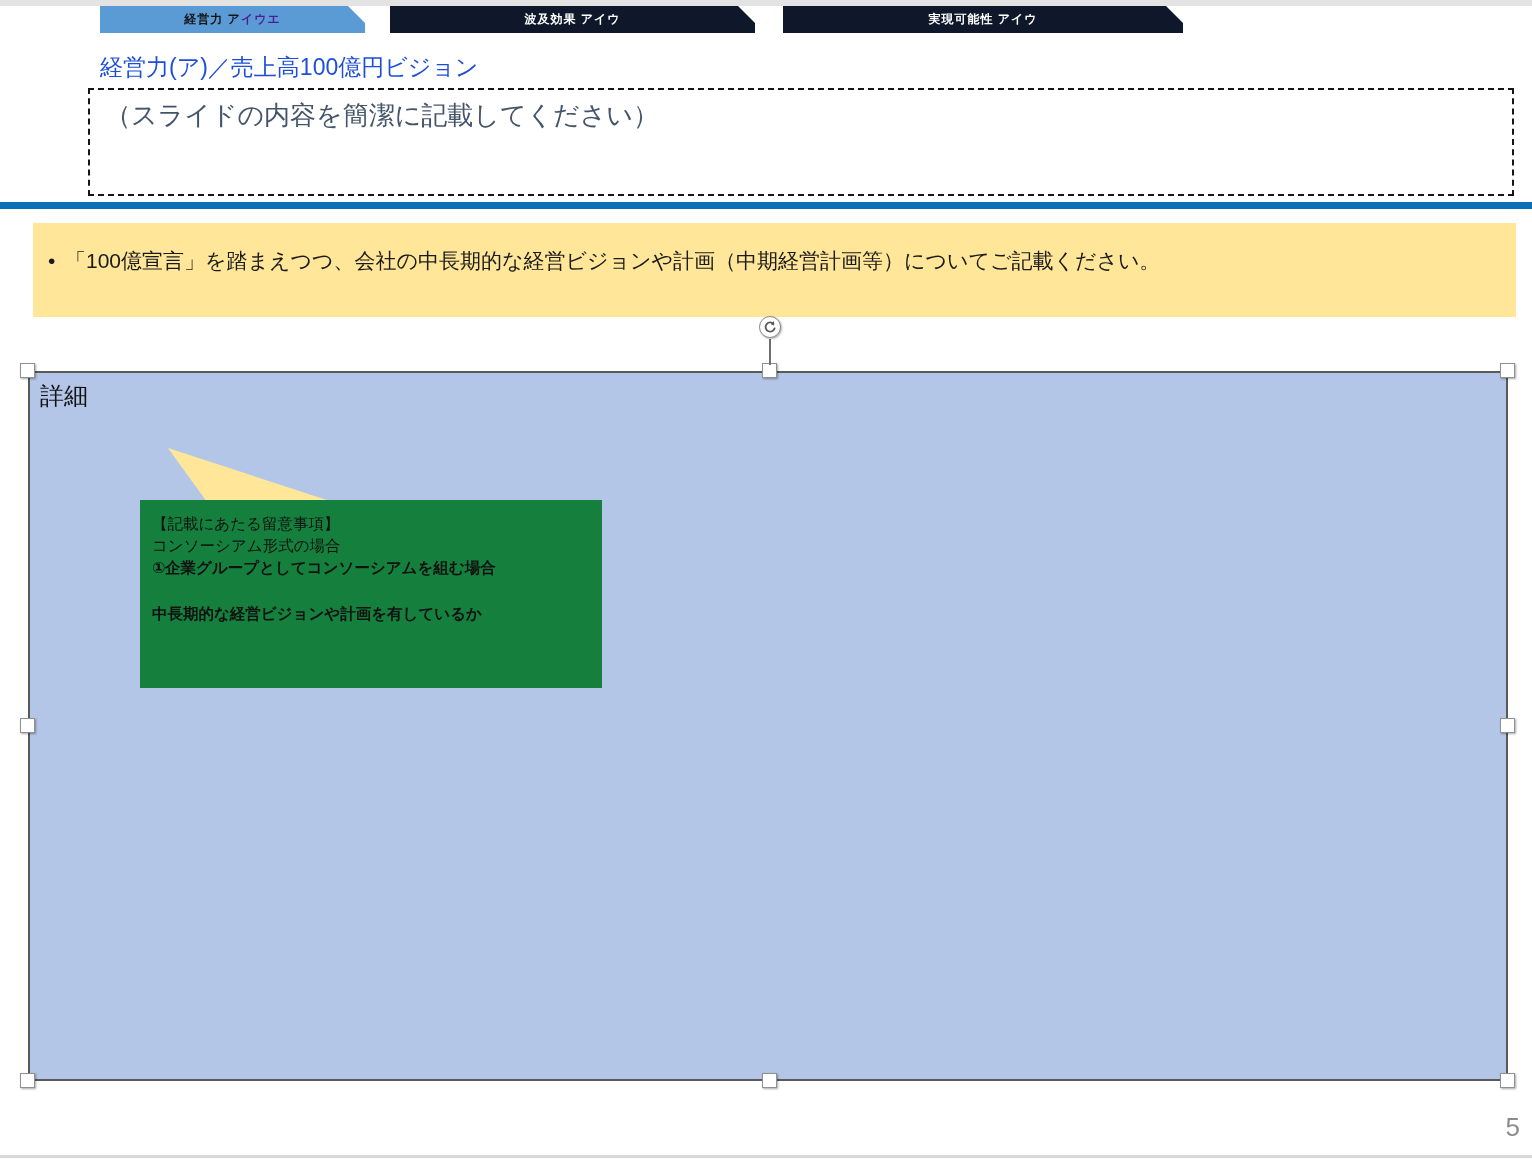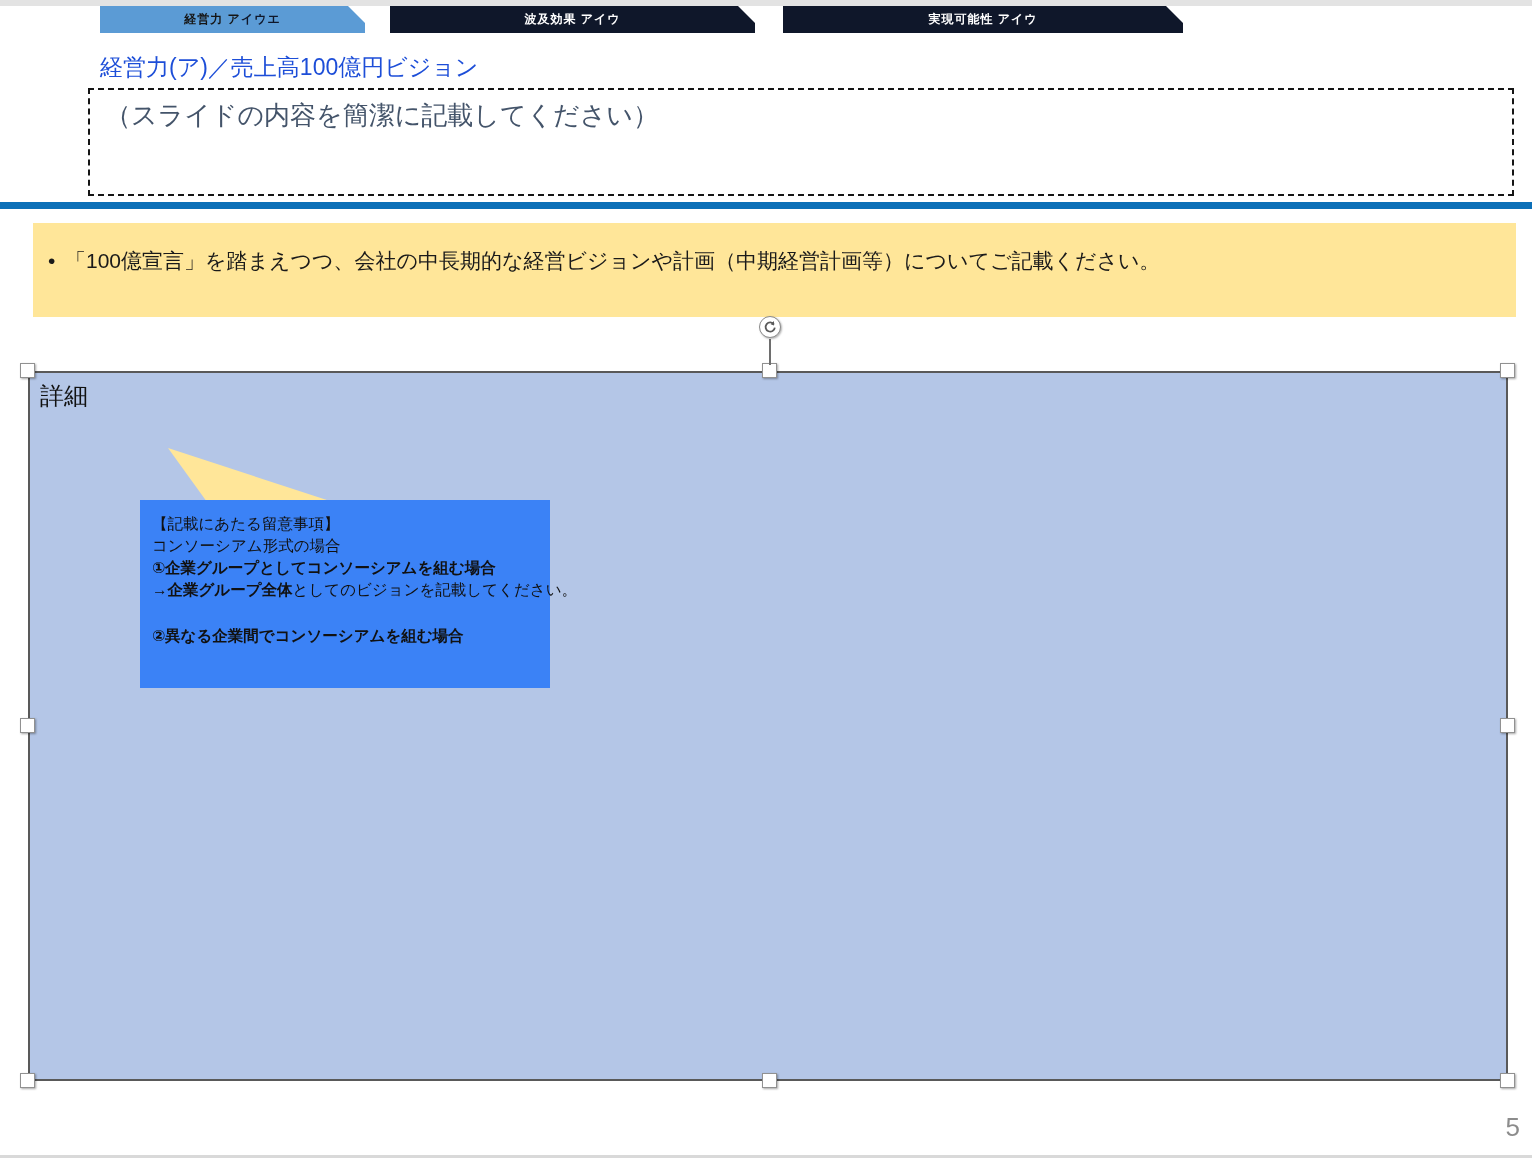--- a/index.html
+++ b/index.html
@@ -20,21 +20,21 @@
   .tab {
     top:6px; height:27px;
     display:flex; align-items:center; justify-content:center;
     font-size:12px; font-weight:bold; letter-spacing:1px;
     clip-path:polygon(0 0, calc(100% - 17px) 0, 100% 17px, 100% 100%, 0 100%);
     white-space:nowrap;
   }
   .tab-active   { background:#5B9BD5; }
   .tab-inactive { background:#0f172a; color:#ffffff; }
   .tab-part-dark  { color:#151515; }
-  .tab-part-light { color:#0f172a; }
+  .tab-part-light { color:#4c1d95; }
   .tab1 { left:100px; width:265px; }
   .tab2 { left:390px; width:365px; }
   .tab3 { left:783px; width:400px; }
 
   
   .page-title {
     left:100px; top:52px; font-size:23px; color:#1d4ed8; white-space:nowrap;
   }
   .placeholder-box {
     left:88px; top:88px; width:1426px; height:108px;
@@ -59,22 +59,22 @@
   .detail-box {
     left:28px; top:371px; width:1480px; height:710px;
     background:#B4C6E7; border:2px solid #595959;
     padding:7px 0 4px 10px;
   }
   .detail-label { font-size:24px; color:#111111; }
 
   
   .callout-tail { left:160px; top:444px; width:180px; height:58px; }
   .callout-box {
-    left:140px; top:500px; width:410px; height:188px;
-    background:#3b82f6; padding:13px 12px 16px 12px;
+    left:140px; top:500px; width:462px; height:188px;
+    background:#15803d; padding:13px 12px 16px 12px;
     font-size:15.5px; line-height:22px; color:#111111;
   }
   .callout-box .b { font-weight:bold; }
   .callout-spacer { height:24px; }
   .callout-line { white-space:nowrap; }
 
   
   .handle {
     position:absolute; width:15px; height:15px;
     background:#ffffff; border:1px solid #919191;
@@ -136,25 +136,22 @@
   <div class="detail-label">詳細</div>
 </div>
 
 <svg class="abs callout-tail" viewBox="0 0 180 58" width="180" height="58">
   <polygon points="8,4 47,58 173,58" fill="#FFE699"></polygon>
 </svg>
 <div class="abs callout-box">
   <div class="callout-line">【記載にあたる留意事項】</div>
   <div class="callout-line">コンソーシアム形式の場合</div>
   <div class="callout-line b">①企業グループとしてコンソーシアムを組む場合</div>
-  <div class="callout-line">
-    <span class="b">→企業グループ全体</span><span>としてのビジョンを記載してください。</span>
-  </div>
   <div class="callout-spacer"></div>
-  <div class="callout-line b">②異なる企業間でコンソーシアムを組む場合</div>
+  <div class="callout-line b">中長期的な経営ビジョンや計画を有しているか</div>
 </div>
 
 <div class="handle h-tl"></div>
 <div class="handle h-tm"></div>
 <div class="handle h-tr"></div>
 <div class="handle h-ml"></div>
 <div class="handle h-mr"></div>
 <div class="handle h-bl"></div>
 <div class="handle h-bm"></div>
 <div class="handle h-br"></div>

